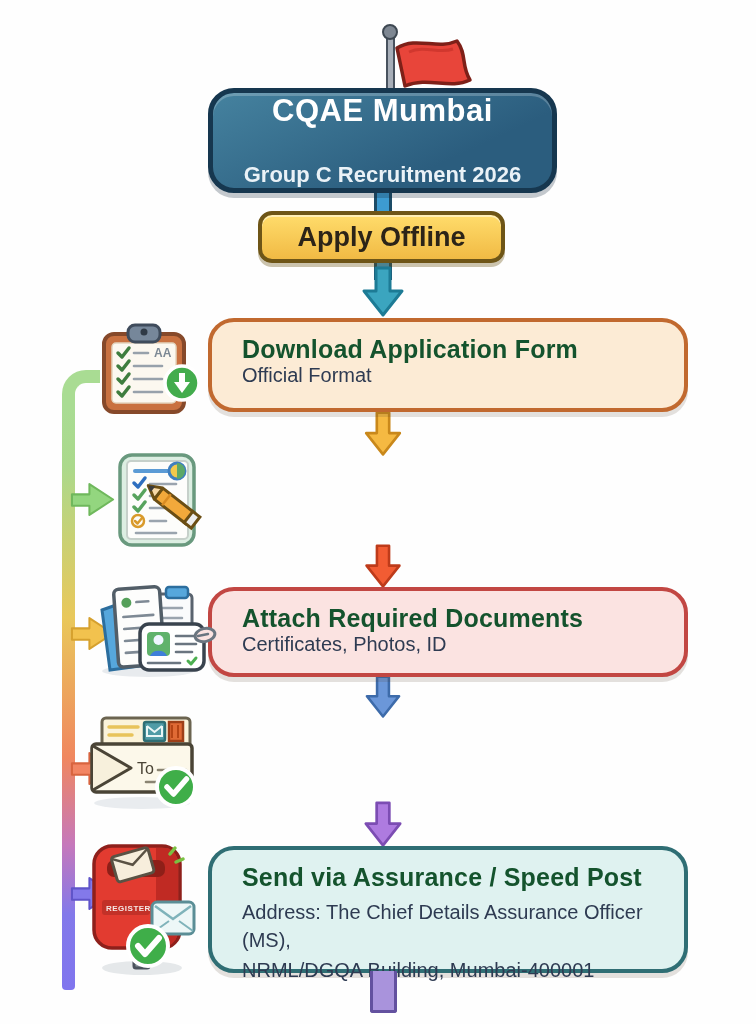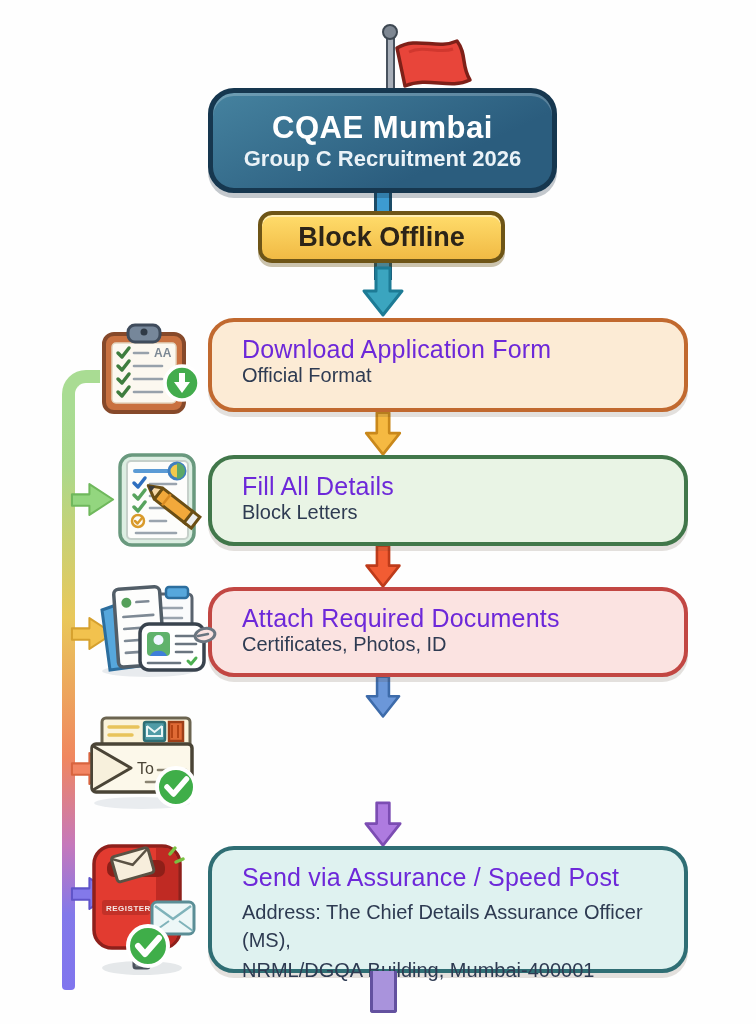--- a/index.html
+++ b/index.html
@@ -11,35 +11,35 @@
     background:#A7AEB8;border:2px solid #48525E;border-radius:4px;box-sizing:border-box;}
   .flag-knob{position:absolute;left:382px;top:24px;width:16px;height:16px;border-radius:50%;
     background:#7E8792;border:2px solid #3E4852;box-sizing:border-box;}
   .flag-svg{position:absolute;left:395px;top:38px;}
   .pole-mid{position:absolute;left:374px;top:92px;width:18px;height:188px;
     background:#3D9BD1;border-left:3px solid #1C4B66;border-right:3px solid #1C4B66;box-sizing:border-box;}
   .header-sign{position:absolute;left:208px;top:88px;width:349px;height:105px;box-sizing:border-box;
     background:linear-gradient(155deg,#45829F 0%,#2B5D7E 70%);
     border:5px solid #16374F;border-radius:26px;
     box-shadow:0 5px 0 rgba(20,40,60,.25), inset 0 3px 0 rgba(255,255,255,.22);
-    display:flex;flex-direction:column;align-items:center;justify-content:center;}
+    display:flex;flex-direction:column;align-items:center;justify-content:space-between;}
   .header-title{font-size:31px;font-weight:bold;color:#FFFFFF;letter-spacing:.5px;}
   .header-sub{font-size:22px;font-weight:bold;color:#EAF2F7;margin-top:0;}
   .apply-btn{position:absolute;left:258px;top:211px;width:247px;height:52px;box-sizing:border-box;
     background:linear-gradient(#FFDC6B,#F1BA44);
     border:4px solid #6E5517;border-radius:14px;
     box-shadow:0 4px 0 rgba(110,85,23,.35), inset 0 2px 0 rgba(255,255,255,.5);
     display:flex;align-items:center;justify-content:center;
     font-size:27px;font-weight:bold;color:#2C2418;}
 
   
   .step{position:absolute;left:208px;width:480px;border-radius:26px;border:4px solid;
     box-sizing:border-box;padding:13px 18px 0 30px;
     box-shadow:0 5px 0 rgba(90,70,50,.16);}
-  .step .t{font-size:25px;font-weight:normal;color:#6d28d9;letter-spacing:.2px;}
+  .step .t{font-size:25px;font-weight:bold;color:#14532d;letter-spacing:.2px;}
   .step .s{font-size:20px;color:#2E3B52;}
   .step1{top:318px;height:94px;background:#FCEBD5;border-color:#C1692F;}
   .step2{top:455px;height:91px;background:#E9F4E5;border-color:#41774A;}
   .step3{top:587px;height:90px;background:#FBE3E1;border-color:#C24743;}
   .step4{top:716px;height:87px;background:#FCF2D2;border-color:#C39330;}
   .step5{top:846px;height:127px;background:#DFF2F0;border-color:#2F6E74;}
   .step5 .s{margin-top:6px;line-height:1.4;font-size:20px;}
 
   
   .darr{position:absolute;left:361px;width:44px;}
@@ -74,21 +74,21 @@
     <path d="M2,10 C22,-2 42,12 62,3 C72,16 66,28 75,42 C54,52 34,38 10,48 Z" fill="#E8453A" stroke="#7E2018" stroke-width="3.5" stroke-linejoin="round"></path>
     <path d="M14,14 C30,7 44,16 58,11" fill="none" stroke="#C22F26" stroke-width="3" opacity=".6"></path>
   </svg>
   <div class="pole-mid"></div>
 
   <div class="header-sign">
     <div class="header-title">CQAE Mumbai</div>
     <div class="header-sub">Group C Recruitment 2026</div>
   </div>
 
-  <div class="apply-btn">Block Offline</div>
+  <div class="apply-btn">Apply Offline</div>
 
   <svg class="darr darr-teal" viewBox="0 0 44 52">
     <path d="M15 2 h14 v23 h12 L22 49 L3 25 h12 Z" fill="#3BA5BF" stroke="#1D7B95" stroke-width="3" stroke-linejoin="round"></path>
     </svg>
   <svg class="darr darr-yellow" viewBox="0 0 44 52">
     <path d="M15 2 h14 v23 h12 L22 49 L3 25 h12 Z" fill="#F5B942" stroke="#C9881B" stroke-width="3" stroke-linejoin="round"></path>
     </svg>
   <svg class="darr darr-red" viewBox="0 0 44 52">
     <path d="M15 2 h14 v23 h12 L22 49 L3 25 h12 Z" fill="#F25C33" stroke="#BE3B1A" stroke-width="3" stroke-linejoin="round"></path>
     </svg>
@@ -134,24 +134,20 @@
         <line x1="38" y1="44" x2="66" y2="44"></line>
       <line x1="38" y1="57" x2="66" y2="57"></line>
         <line x1="38" y1="70" x2="66" y2="70"></line>
     </g>
     <text x="58" y="35" font-size="12" font-weight="bold" fill="#7C8894">AA</text>
     <circle cx="86" cy="61" r="17" fill="#43AC4D" stroke="#FFFFFF" stroke-width="3.5"></circle>
     <rect x="83" y="51" width="6" height="10" fill="#FFFFFF"></rect>
     <path d="M78 60 h16 l-8 11 Z" fill="#FFFFFF"></path>
   </svg>
 
-  <div class="step step2">
-    <div class="t">Fill All Details</div>
-    <div class="s">Block Letters</div>
-  </div>
   <svg class="ico" style="left:106px;top:447px;" width="102" height="106" viewBox="0 0 102 106">
     <rect x="14" y="8" width="74" height="90" rx="12" fill="#DCEEE2" stroke="#69997E" stroke-width="3.5"></rect>
     <rect x="21" y="14" width="61" height="78" rx="4" fill="#FDFDFB" stroke="#C6D0CA" stroke-width="2"></rect>
     <line x1="29" y1="24" x2="62" y2="24" stroke="#5B9BD5" stroke-width="4" stroke-linecap="round"></line>
     <circle cx="71" cy="24" r="8" fill="#F2C94C" stroke="#3F7FBF" stroke-width="3"></circle>
     <path d="M71 16 a8 8 0 0 1 0 16 Z" fill="#5CA868"></path>
     <g fill="none" stroke-linecap="round" stroke-linejoin="round">
       <path d="M28 36 l4 4 7 -9" stroke="#2E6FBF" stroke-width="3.5"></path>
       <path d="M28 48 l4 4 7 -9" stroke="#57A35D" stroke-width="3.5"></path>
       <path d="M28 60 l4 4 7 -9" stroke="#57A35D" stroke-width="3.5"></path>

